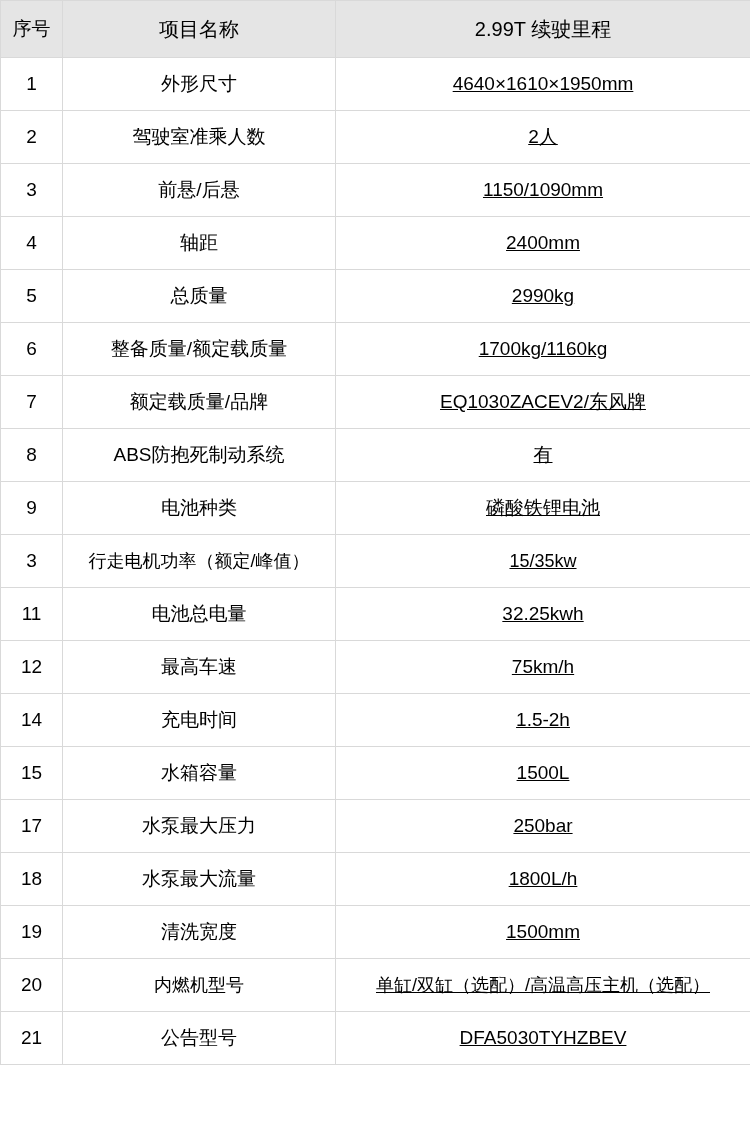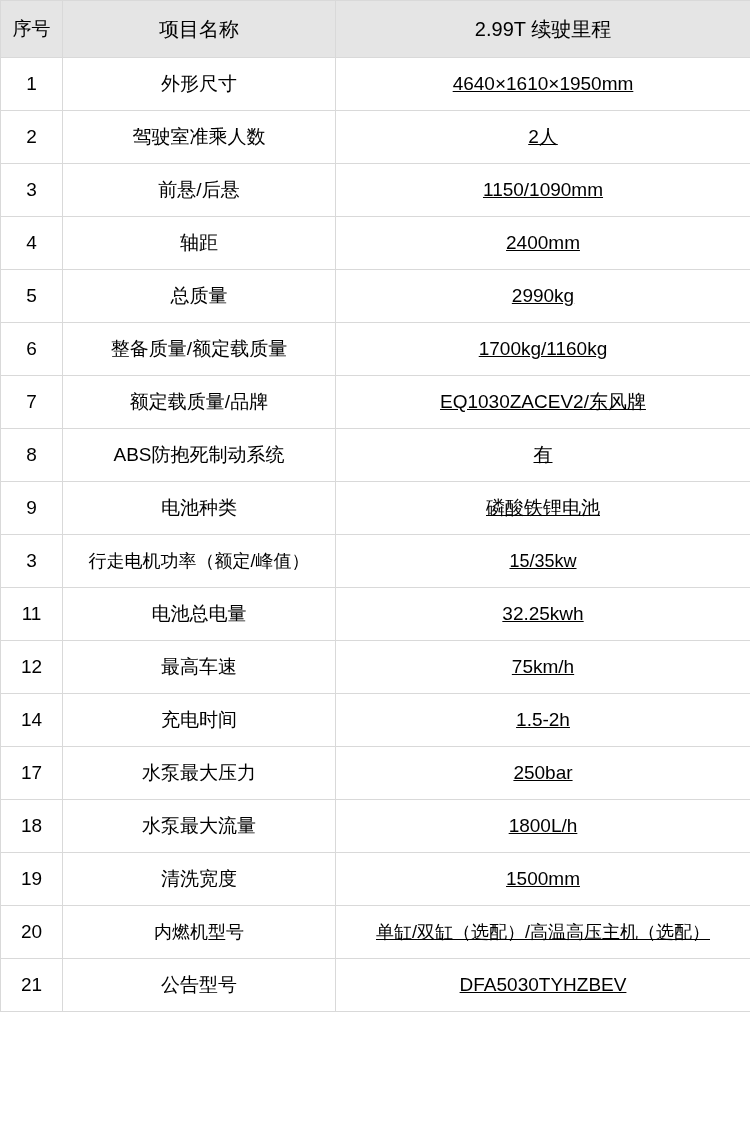--- a/index.html
+++ b/index.html
@@ -130,20 +130,25 @@
         <td class="cell-index">12</td>
         <td class="cell-name">最高车速</td>
         <td class="cell-value">75km/h</td>
       </tr>
       <tr>
         <td class="cell-index">14</td>
         <td class="cell-name">充电时间</td>
         <td class="cell-value">1.5-2h</td>
       </tr>
       <tr>
+        <td class="cell-index">15</td>
+        <td class="cell-name">水箱容量</td>
+        <td class="cell-value">1500L</td>
+      </tr>
+      <tr>
         <td class="cell-index">17</td>
         <td class="cell-name">水泵最大压力</td>
         <td class="cell-value">250bar</td>
       </tr>
       <tr>
         <td class="cell-index">18</td>
         <td class="cell-name">水泵最大流量</td>
         <td class="cell-value">1800L/h</td>
       </tr>
       <tr>

